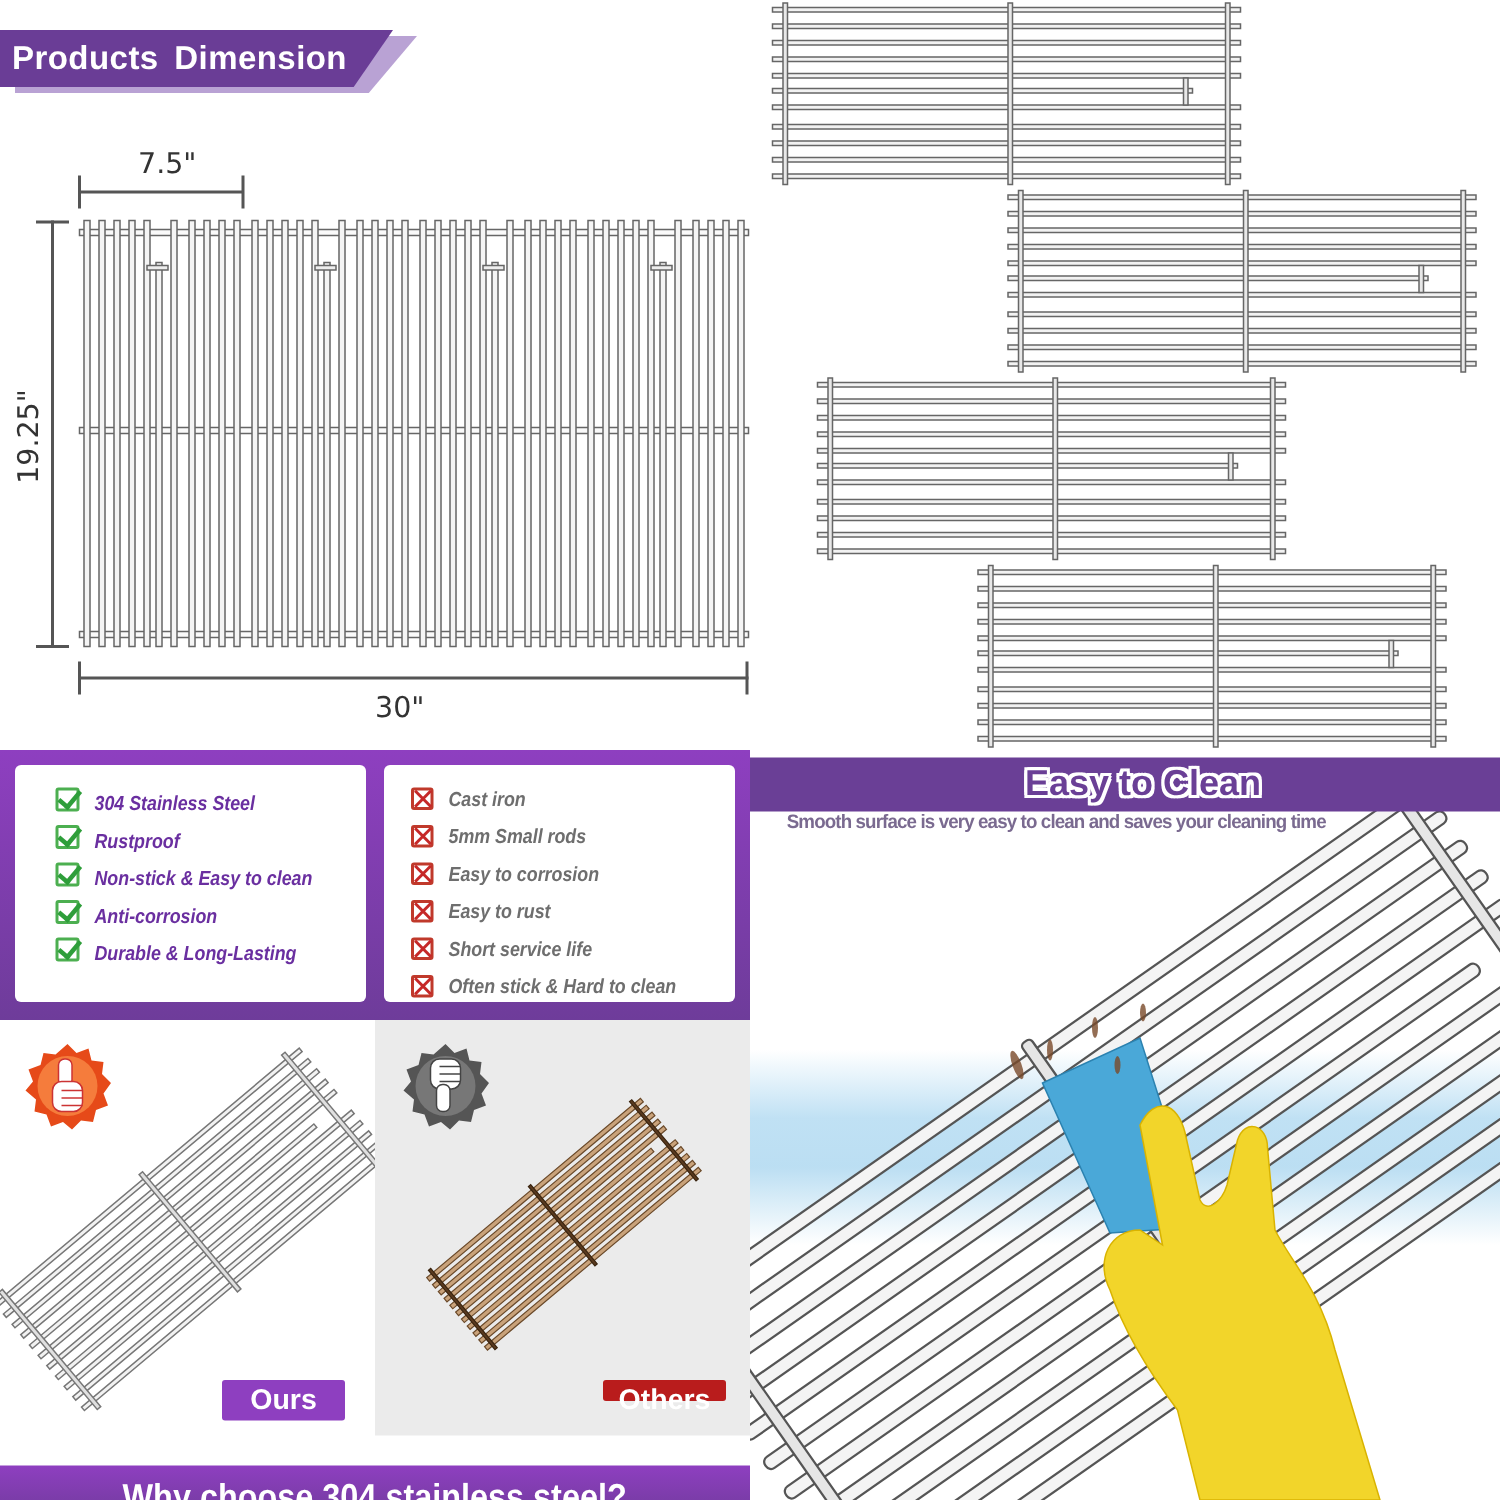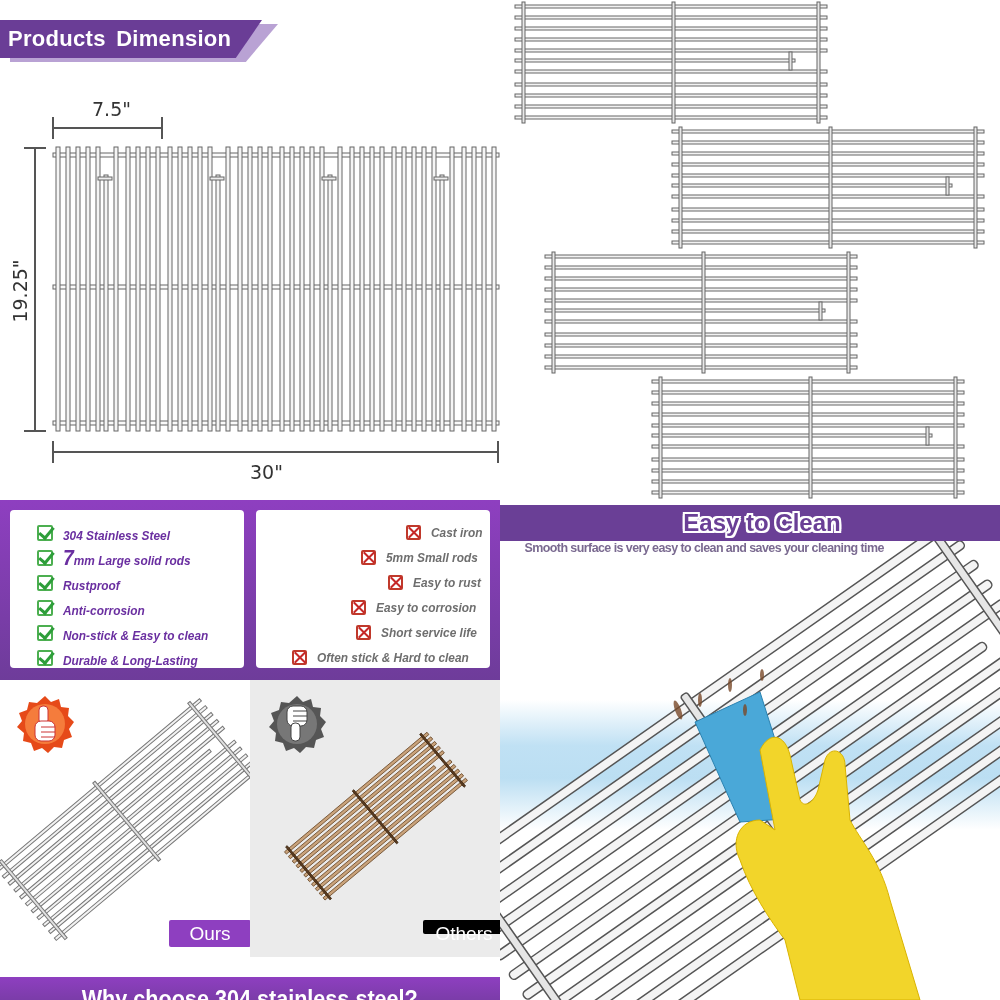--- a/index.html
+++ b/index.html
@@ -26,37 +26,37 @@
   
   .q3 { position: absolute; left: 0; top: 500px; width: 500px; height: 500px; }
   .compare-band { position: absolute; left: 0; top: 0; width: 500px; height: 180px;
     background: linear-gradient(180deg, #8e3fc0 0%, #6e3c9a 100%); }
   .card { position: absolute; top: 10px; height: 158px; background: #fff; border-radius: 4px; padding: 10px 0 0 0; }
   .card.good { left: 10px; width: 234px; }
   .card.bad { left: 256px; width: 234px; }
   .card ul { list-style: none; font-style: italic; }
   .card li { display: flex; align-items: center; height: 25px; }
   .card.good li { padding-left: 27px; }
-  .card.bad li { padding-left: 18px; justify-content: flex-end; }
+  .card.bad li { padding-left: 18px; }
   .chk { width: 16px; height: 16px; border: 2px solid #4caf50; border-radius: 2px; position: relative; margin-right: 10px; flex-shrink: 0; }
   .chk::after { content: ""; position: absolute; left: 3px; top: -3px; width: 6px; height: 12px;
     border-right: 3px solid #2e9e3a; border-bottom: 3px solid #2e9e3a; transform: rotate(40deg); }
   .xbox { width: 15px; height: 15px; border: 2px solid #c0392b; border-radius: 2px; position: relative; margin-right: 10px; flex-shrink: 0; }
   .xbox::before, .xbox::after { content: ""; position: absolute; left: 5px; top: -2px; width: 2px; height: 15px; background: #c62828; }
   .xbox::before { transform: rotate(45deg); }
   .xbox::after { transform: rotate(-45deg); }
   .good-text { color: #6a2fa0; font-weight: bold; font-size: 13.5px; font-family: "Liberation Sans", sans-serif; transform: scaleX(0.88); transform-origin: left center; white-space: nowrap; }
   .good-text .big { font-size: 22px; }
   .bad-text { color: #6e6e6e; font-weight: bold; font-size: 13.5px; transform: scaleX(0.88); transform-origin: left center; white-space: nowrap; }
 
   .ours-panel { position: absolute; left: 0; top: 180px; width: 250px; height: 277px; background: #fff; }
   .others-panel { position: absolute; left: 250px; top: 180px; width: 250px; height: 277px; background: #ebebeb; }
-  .tag { position: absolute; color: #fff; font-weight: normal; font-size: 19px; text-align: center; border-radius: 2px; line-height: 27px; margin-left: 21px; }
+  .tag { position: absolute; color: #fff; font-weight: bold; font-size: 19px; text-align: center; border-radius: 2px; line-height: 27px; }
   .tag.ours { left: 148px; top: 240px; width: 82px; height: 27px; background: #8e3fc0; }
-  .tag.others { left: 152px; top: 240px; width: 82px; height: 14px; background: #000000; }
+  .tag.others { left: 152px; top: 240px; width: 82px; height: 14px; background: #b91c1c; }
 
   .badge { position: absolute; width: 60px; height: 60px; }
   .why-bar { position: absolute; left: 0; top: 477px; width: 500px; height: 43px;
     background: linear-gradient(180deg, #8e3fc0 0%, #6a3a94 100%);
     color: #fff; font-weight: bold; font-size: 24px; text-align: center; line-height: 43px; }
   .why-bar span { display: inline-block; transform: scaleX(0.9); }
 
   
   .q4 { position: absolute; left: 500px; top: 500px; width: 500px; height: 500px; background: #fff; overflow: hidden; }
   .clean-banner { position: absolute; left: 0; top: 5px; width: 500px; height: 36px; background: #6a3f96; text-align: center; }
@@ -197,57 +197,53 @@
 <div class="q3">
   <div class="compare-band">
     <div class="card good">
       <ul>
         <li>
             <span class="chk"></span>
             <span class="good-text"><span class="big"></span><span>304 Stainless Steel</span></span>
           </li>
         <li>
             <span class="chk"></span>
-            <span class="good-text"><span class="big">7</span><span>mm Large solid rods</span></span>
-          </li>
-        <li>
-            <span class="chk"></span>
             <span class="good-text"><span class="big"></span><span>Rustproof</span></span>
           </li>
         <li>
             <span class="chk"></span>
+            <span class="good-text"><span class="big"></span><span>Non-stick &amp; Easy to clean</span></span>
+          </li>
+        <li>
+            <span class="chk"></span>
             <span class="good-text"><span class="big"></span><span>Anti-corrosion</span></span>
-          </li>
-        <li>
-            <span class="chk"></span>
-            <span class="good-text"><span class="big"></span><span>Non-stick &amp; Easy to clean</span></span>
           </li>
         <li>
             <span class="chk"></span>
             <span class="good-text"><span class="big"></span><span>Durable &amp; Long-Lasting</span></span>
           </li>
       </ul>
     </div>
     <div class="card bad">
       <ul>
         <li>
             <span class="xbox"></span>
             <span class="bad-text">Cast iron</span>
           </li>
         <li>
             <span class="xbox"></span>
             <span class="bad-text">5mm Small rods</span>
           </li>
         <li>
             <span class="xbox"></span>
+            <span class="bad-text">Easy to corrosion</span>
+          </li>
+        <li>
+            <span class="xbox"></span>
             <span class="bad-text">Easy to rust</span>
-          </li>
-        <li>
-            <span class="xbox"></span>
-            <span class="bad-text">Easy to corrosion</span>
           </li>
         <li>
             <span class="xbox"></span>
             <span class="bad-text">Short service life</span>
           </li>
         <li>
             <span class="xbox"></span>
             <span class="bad-text">Often stick &amp; Hard to clean</span>
           </li>
       </ul>

